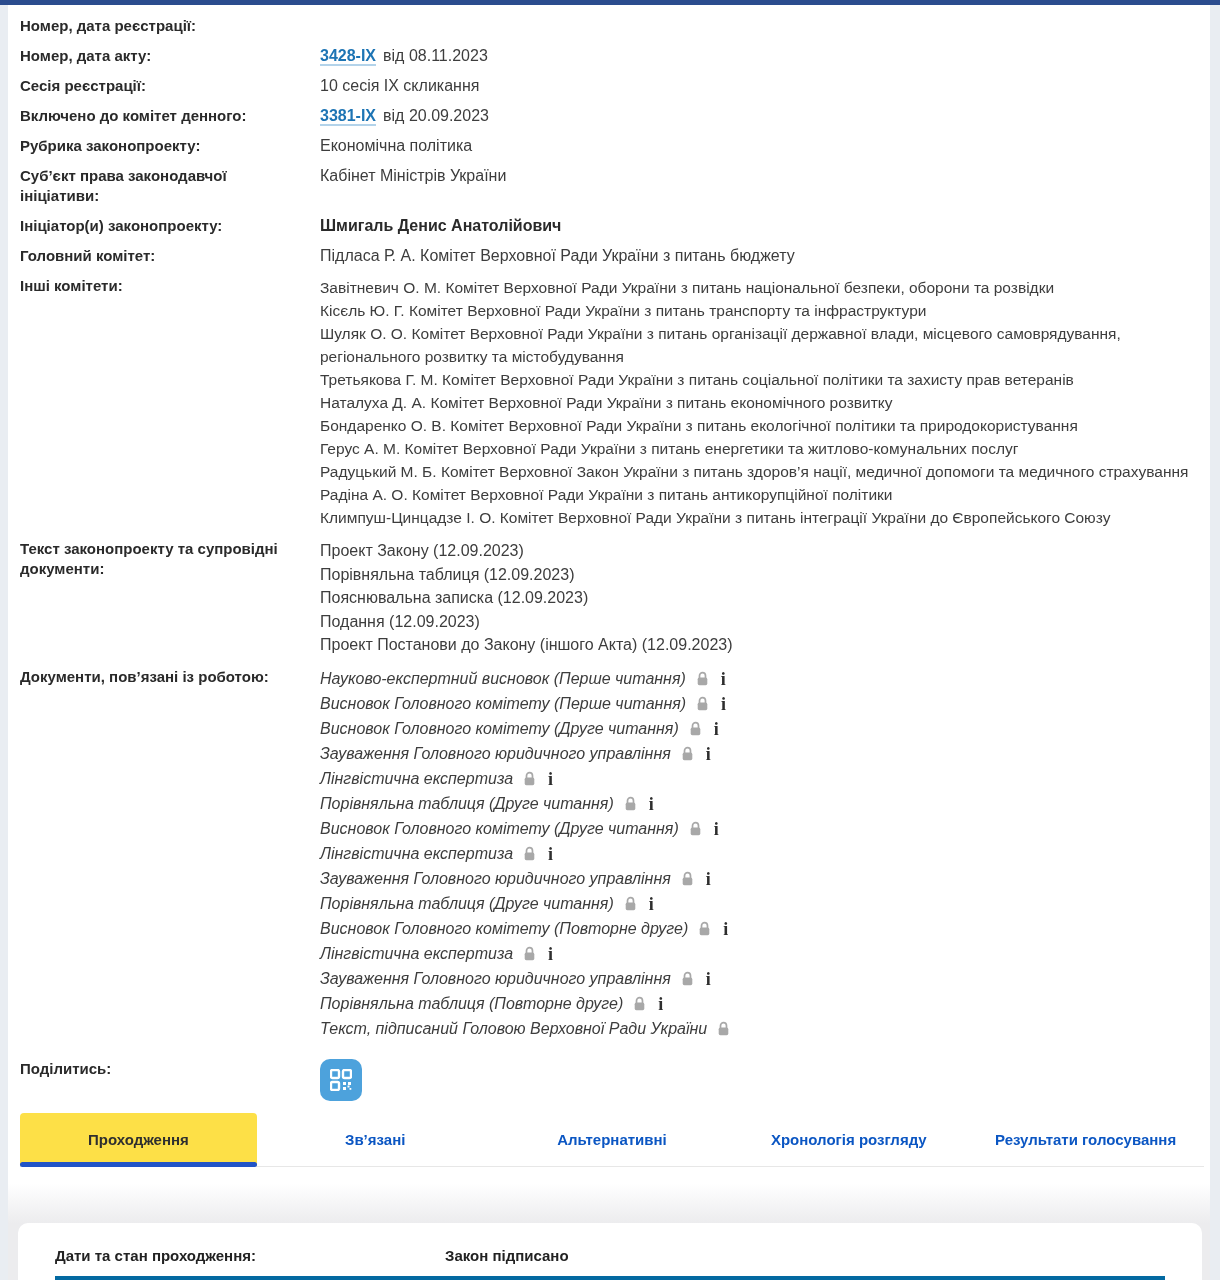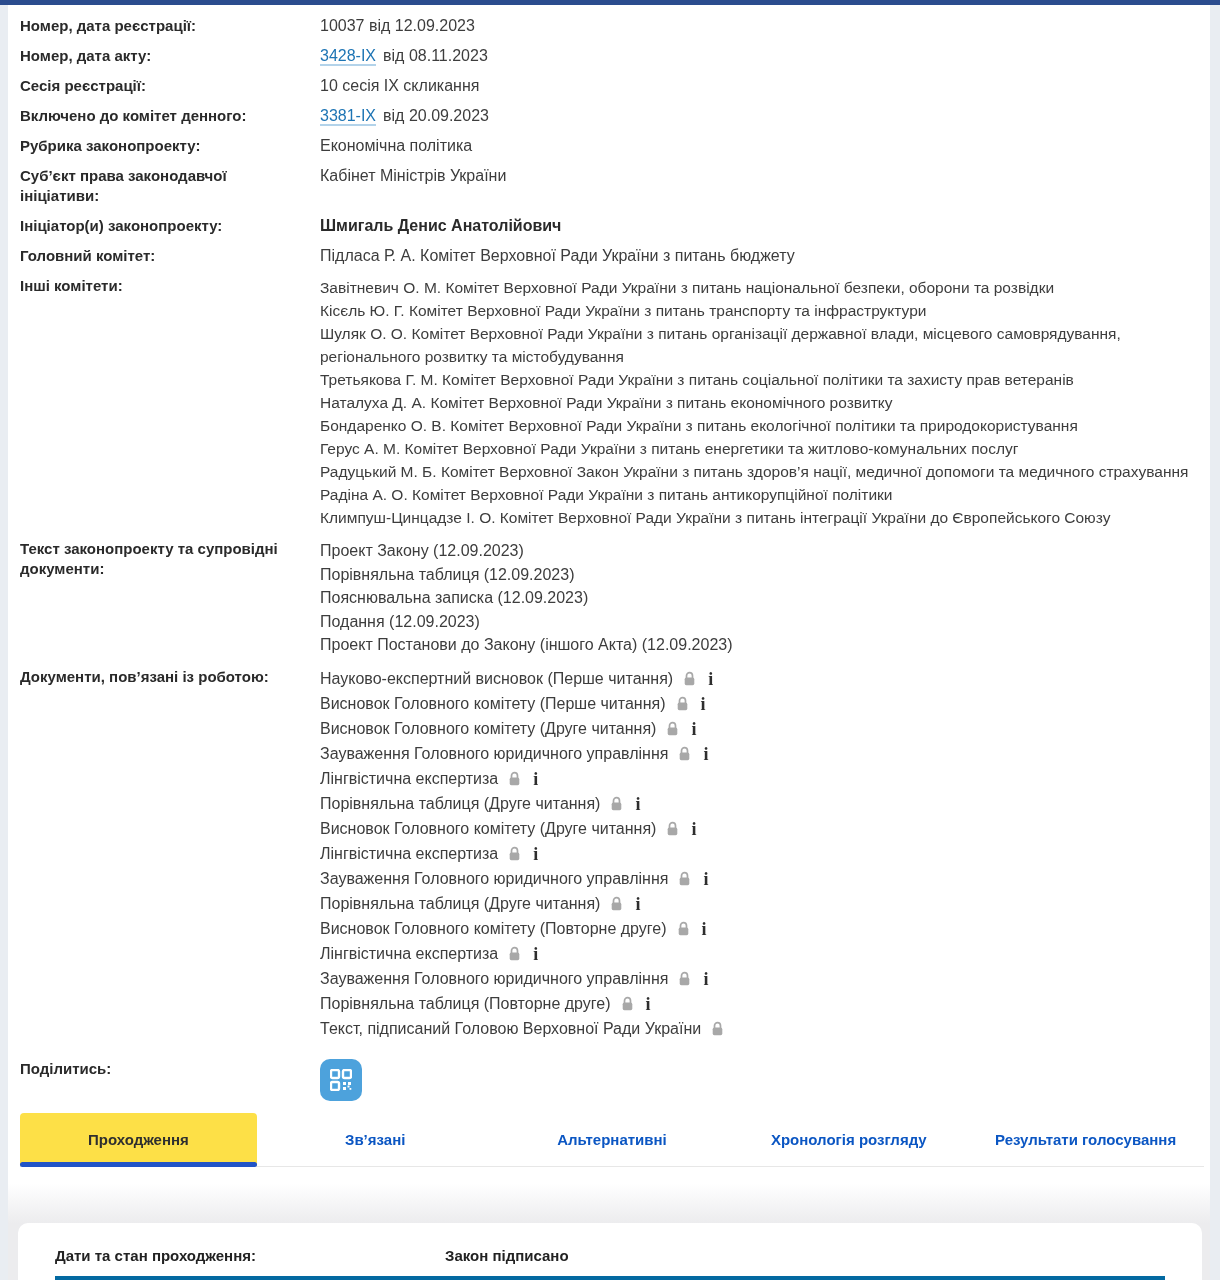--- a/index.html
+++ b/index.html
@@ -9,29 +9,29 @@
   .edge { position:absolute; top:0; bottom:0; background:#e9edf2; z-index:5; }
   .edge.left { left:0; width:8px; }
   .edge.right { right:0; width:10px; }
 
   .content { position:relative; padding:11px 20px 0 20px; }
 
   .field-row { display:grid; grid-template-columns:300px 1fr; padding:5px 0; }
   .field-label { font-size:15px; font-weight:700; color:#2a2a2a; line-height:20px; padding-right:24px; }
   .field-value { font-size:16px; color:#3d3d3d; line-height:20px; max-width:880px; }
   .field-value.bold { font-weight:700; color:#2a2a2a; }
-  a.doc-num { font-size:16px; font-weight:400; color:#1d74b4; text-decoration:none;
+  a.doc-num { font-size:16px; font-weight:700; color:#1d74b4; text-decoration:none;
               border-bottom:2px solid #b3d3ea; cursor:pointer; }
   .after-link { margin-left:7px; }
 
   .committee-list .line { font-size:15.5px; color:#3d3d3d; line-height:23px; max-width:875px; }
   .docs-list .line { font-size:16px; color:#3d3d3d; line-height:23.5px; }
 
   .related-list .doc-row { display:flex; align-items:center; gap:7px; height:25px; }
-  .related-list .doc-title { font-size:16px; color:#3d3d3d; }
+  .related-list .doc-title { font-size:16px; color:#3d3d3d;font-style:italic; }
   .lock-icon { display:inline-flex; margin-left:2px; }
   .info-icon { font-family:"Liberation Serif", serif; font-weight:700; font-size:18px;
                color:#2e2e2e; line-height:16px; margin-left:4px; cursor:pointer; }
 
   .share-row { display:grid; grid-template-columns:300px 1fr; margin-top:12px; align-items:start; }
   .qr-button { width:42px; height:42px; background:#4da2dc; border-radius:10px; border:none;
                display:flex; align-items:center; justify-content:center; cursor:pointer; }
 
   .tabbar { display:flex; margin-top:12px; margin-right:-4px; border-bottom:1px solid #e7e7e7; height:54px; }
   .tab { flex:1; position:relative; display:flex; align-items:center; justify-content:center;
@@ -53,21 +53,20 @@
 <body>
 
 <div class="topbar"></div>
 <div class="edge left"></div>
 <div class="edge right"></div>
 
 <div class="content">
 
   <div class="field-row">
     <div class="field-label">Номер, дата реєстрації:</div>
-    <div class="field-value">10037 від 12.09.2023</div>
   </div>
 
   <div class="field-row">
     <div class="field-label">Номер, дата акту:</div>
     <div class="field-value">
       <a class="doc-num">3428-IX</a><span class="after-link">від 08.11.2023</span>
     </div>
   </div>
 
   <div class="field-row">

